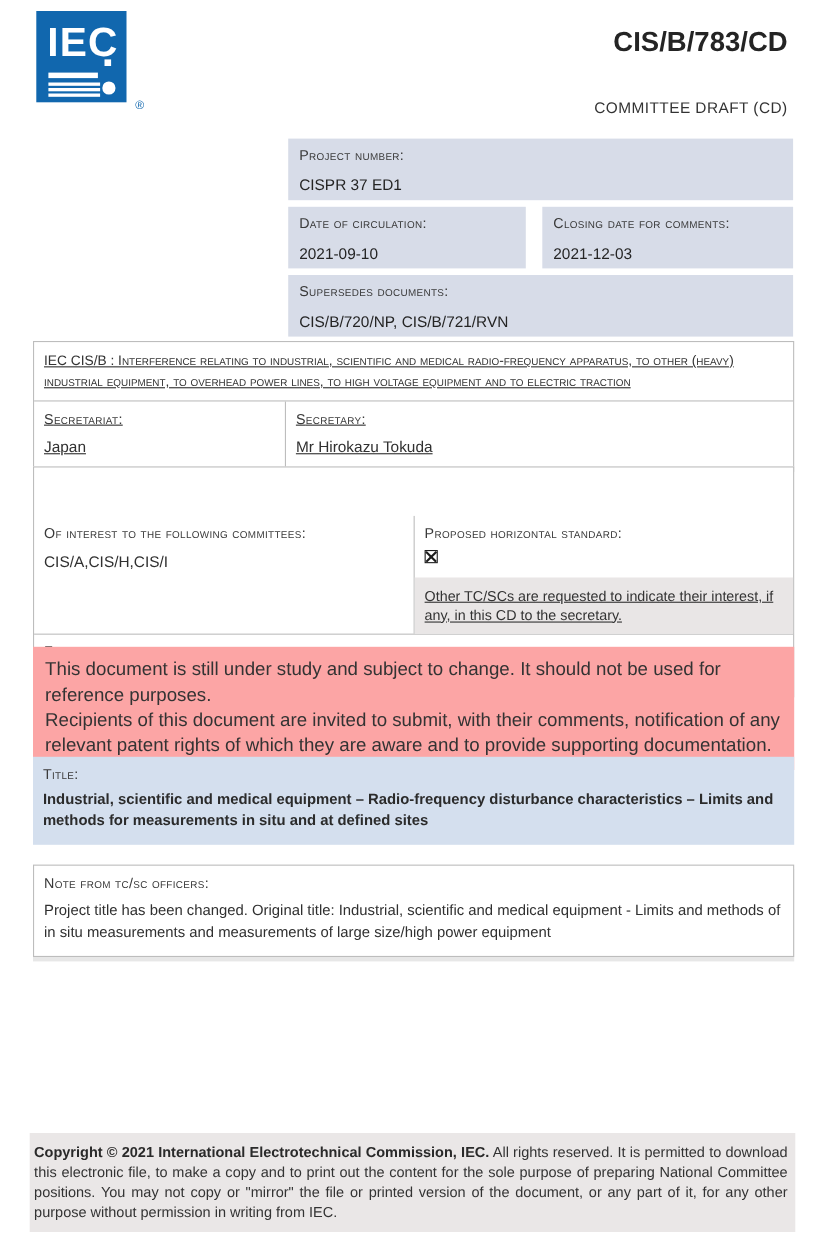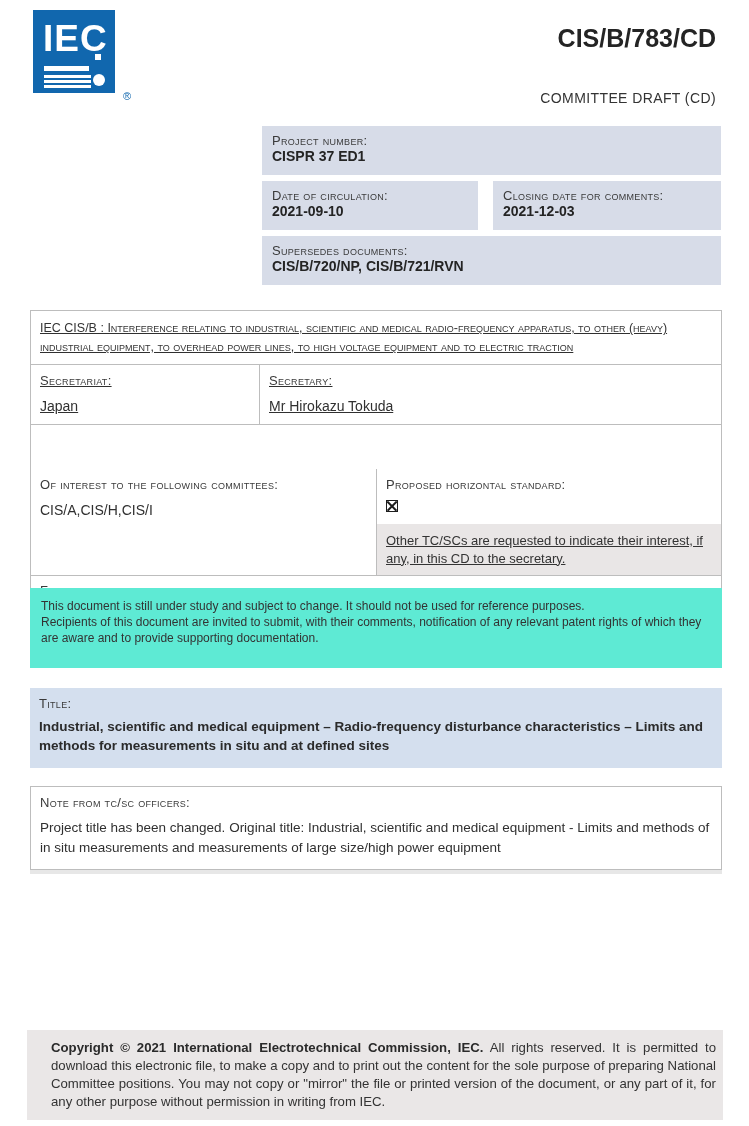--- a/index.html
+++ b/index.html
@@ -59,21 +59,21 @@
   .info-row-split {
     display: grid; grid-template-columns: 216px 1fr; column-gap: 15px;
     margin-top: 6px;
   }
   .info-cell + * { }
   .sc-label {
     font-variant: small-caps; text-transform: lowercase;
     font-size: 13px; letter-spacing: 0.3px; color: #3a3a3a;
   }
   .sc-label::first-letter { text-transform: uppercase; }
-  .info-value { font-size: 14px; font-weight: bold; color: #242424; margin-top: 0; }
+  .info-value { font-size: 14px; font-weight: normal; color: #242424; margin-top: 12px; }
   .mt6 { margin-top: 6px; }
 
   
   .block { position: absolute; left: 30px; width: 692px; background: #ffffff; }
   .bordered { border: 1px solid #bdbdbd; }
 
   .committee-block { top: 310px; text-decoration: underline; }
   .committee-desc {
     font-variant: small-caps; text-transform: none;
     font-size: 12.5px; line-height: 1.5; color: #333333;
@@ -113,42 +113,42 @@
   .checkbox.checked::before, .checkbox.checked::after {
     content: ""; position: absolute; left: 50%; top: 50%;
     width: 13px; height: 1.6px; background: #1d1d1d;
   }
   .checkbox.checked::before { transform: translate(-50%, -50%) rotate(45deg); }
   .checkbox.checked::after { transform: translate(-50%, -50%) rotate(-45deg); }
   .hs-checkbox { margin-top: 8px; }
 
   
   .notice-block {
-    top: 588px; background: #5eead4; padding: 10px 11px;
-    min-height: 80px; font-size: 12px; line-height: 1.35; color: #333333;
+    top: 588px; background: #fca5a5; padding: 10px 11px;
+    min-height: 80px; font-size: 17px; line-height: 1.35; color: #333333;
   }
   .notice-block p + p { }
 
   .title-block {
     top: 688px; background: #d4dfee; padding: 8px 9px 12px 9px; min-height: 74px;
   }
   .title-text {
     font-size: 13.5px; font-weight: bold; line-height: 1.4;
     color: #2b2b2b; margin-top: 7px;
   }
 
   .note-block {
     top: 786px; padding: 8px 9px 12px 9px; min-height: 82px;
     box-shadow: 0 4px 0 rgba(120,120,120,0.18);
   }
   .note-text { font-size: 13.5px; line-height: 1.45; color: #303030; margin-top: 8px; }
 
   .copyright-block {
     position: absolute; left: 27px; top: 1030px; width: 696px;
-    background: #eae7e7; padding: 9px 7px 9px 24px; min-height: 90px;
+    background: #eae7e7; padding: 9px 7px 9px 4px; min-height: 90px;
     font-size: 13.2px; line-height: 1.37; color: #333333;
     text-align: justify;
   }
   .copyright-block b { color: #2a2a2a; }
 </style>
 </head>
 <body>
 
 <div class="page">
 

